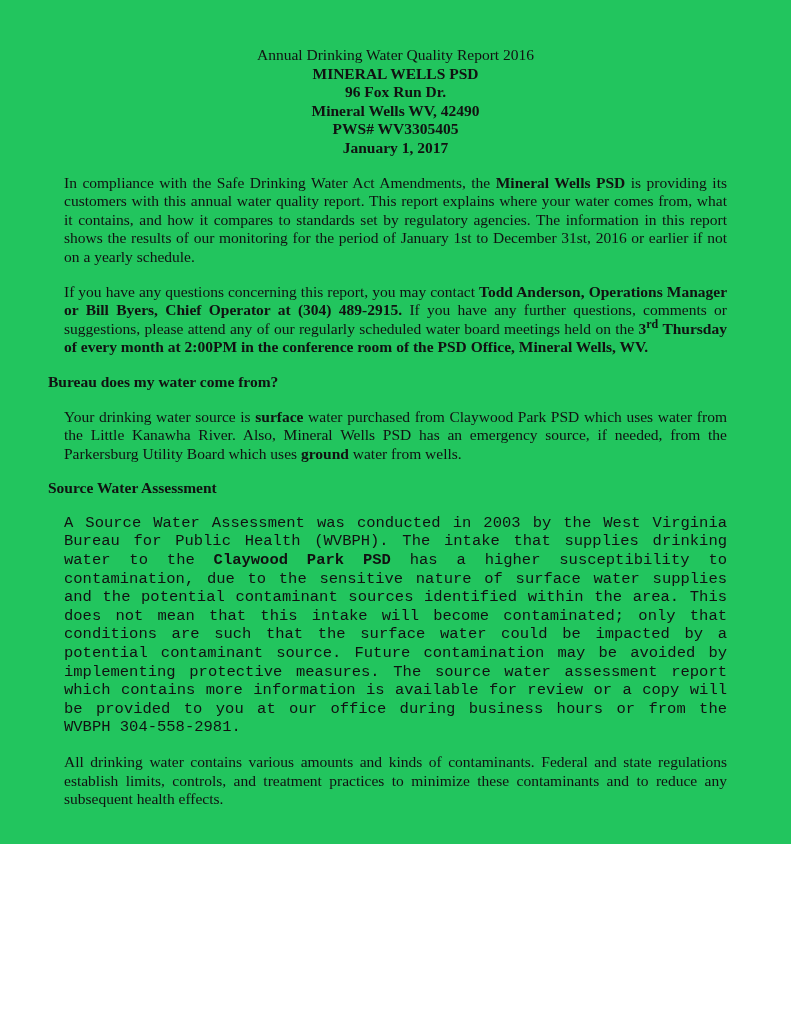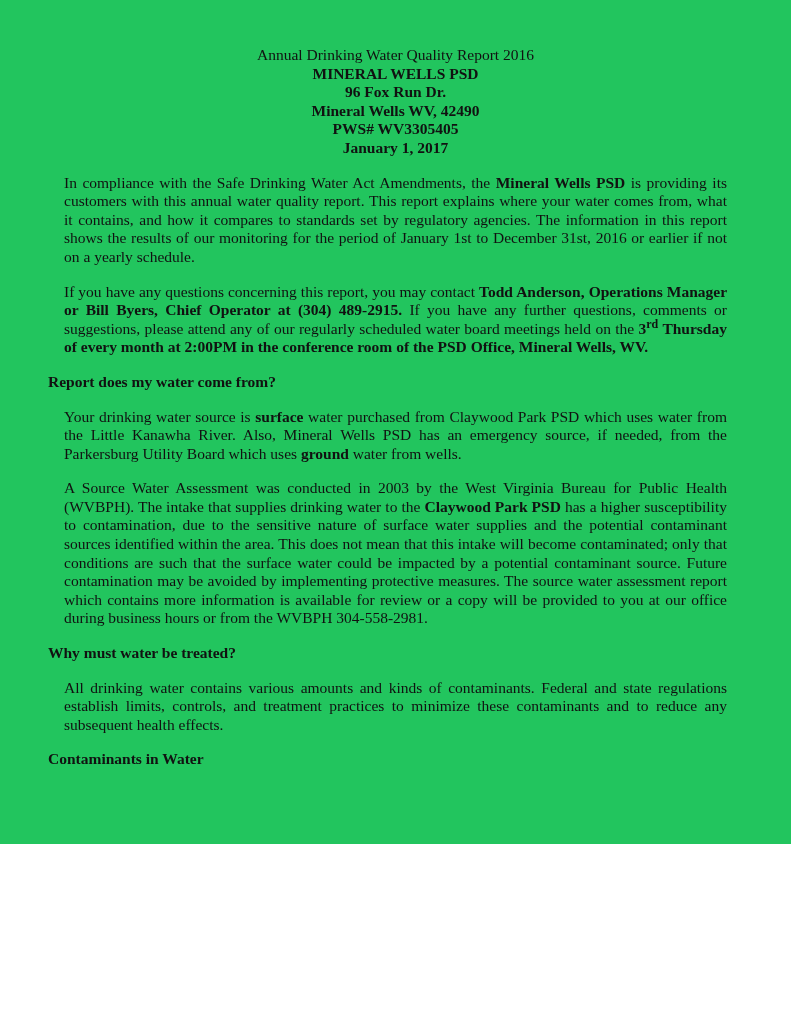--- a/index.html
+++ b/index.html
@@ -39,21 +39,21 @@
     line-height: 0;
     vertical-align: super;
   }
   
   .mt-h1  { margin-top: 16px; }
   .mt-p1  { margin-top: 38px; }
   .mt-p2  { margin-top: 36px; }
   .mt-h2  { margin-top: 17px; }
   .mt-p3  { margin-top: 17px; }
   .mt-h3  { margin-top: 18px; }
-  .mt-p4  { margin-top: 17px; }
+  .mt-p4  { margin-top: 17px; font-family: Liberation Mono, monospace; }
   .mt-h4  { margin-top: 41px; }
   .mt-p5  { margin-top: 20px; }
   .mt-h5  { margin-top: 18px; }
 </style>
 </head>
 <body>
 
 <div class="page">
 
   <div class="doc-header">
@@ -63,26 +63,25 @@
     <div class="hline b">Mineral Wells WV, 42490</div>
     <div class="hline b">PWS# WV3305405</div>
     <div class="hline b">January 1, 2017</div>
   </div>
 
 
   <p class="body mt-p1"><span>In compliance with the Safe Drinking Water Act Amendments, the </span><span style="font-weight: bold;">Mineral Wells PSD</span><span> is providing its customers with this annual water quality report.  This report explains where your water comes from, what it contains, and how it compares to standards set by regulatory agencies.  The information in this report shows the results of our monitoring for the period of January 1st to December 31st, 2016 or earlier if not on a yearly schedule.</span></p>
 
   <p class="body mt-p2"><span>If you have any questions concerning this report, you may contact </span><span style="font-weight: bold;">Todd Anderson, Operations Manager or Bill Byers, Chief Operator at (304) 489-2915.</span><span>  If you have any further questions, comments or suggestions, please attend any of our regularly scheduled water board meetings held on the </span><span style="font-weight: bold;">3</span><sup style="font-weight: bold;">rd</sup><span style="font-weight: bold;"> Thursday of every month at 2:00PM in the conference room of the PSD Office, Mineral Wells, WV.</span></p>
 
-  <h2 class="sec mt-h2">Report does my water come from?</h2>
+  <h2 class="sec mt-h2">Bureau does my water come from?</h2>
 
   <p class="body mt-p3"><span>Your drinking water source is </span><span style="font-weight: bold;">surface</span><span> water purchased from Claywood Park PSD which uses water from the Little Kanawha River.  Also, Mineral Wells PSD has an emergency source, if needed, from the Parkersburg Utility Board which uses </span><span style="font-weight: bold;">ground</span><span> water from wells.</span></p>
 
+  <h2 class="sec mt-h3">Source Water Assessment</h2>
 
   <p class="body mt-p4"><span>A Source Water Assessment was conducted in 2003 by the West Virginia Bureau for Public Health (WVBPH). The intake that supplies drinking water to the </span><span style="font-weight: bold;">Claywood Park PSD</span><span> has a higher susceptibility to contamination, due to the sensitive nature of surface water supplies and the potential contaminant sources identified within the area. This does not mean that this intake will become contaminated; only that conditions are such that the surface water could be impacted by a potential contaminant source.  Future contamination may be avoided by implementing protective measures. The source water assessment report which contains more information is available for review or a copy will be provided to you at our office during business hours or from the WVBPH 304-558-2981.</span></p>
 
-  <h2 class="sec mt-h4">Why must water be treated?</h2>
 
   <p class="body mt-p5"><span>All drinking water contains various amounts and kinds of contaminants. Federal and state regulations establish limits, controls, and treatment practices to minimize these contaminants and to reduce any subsequent health effects.</span></p>
 
-  <h2 class="sec mt-h5">Contaminants in Water</h2>
 
 </div>
 
 </body></html>

